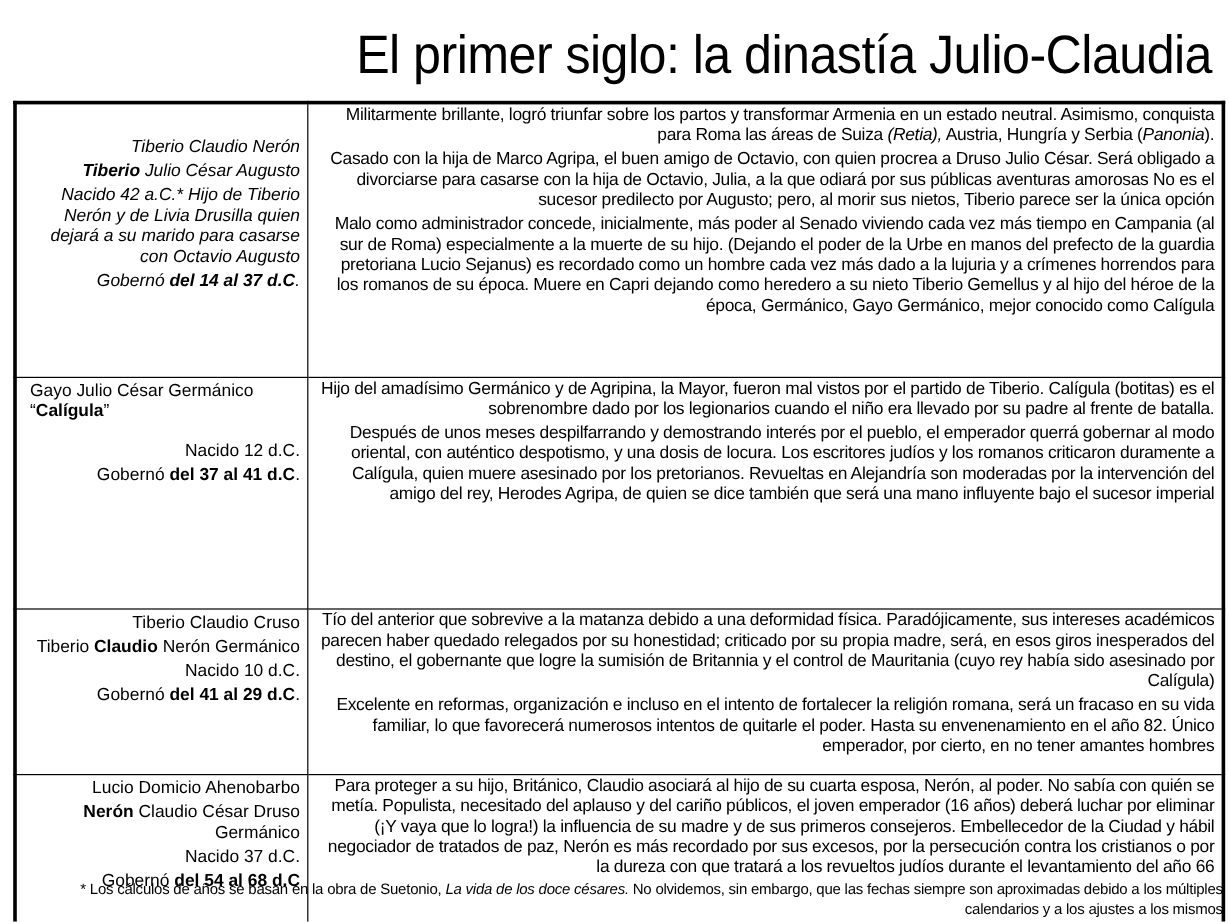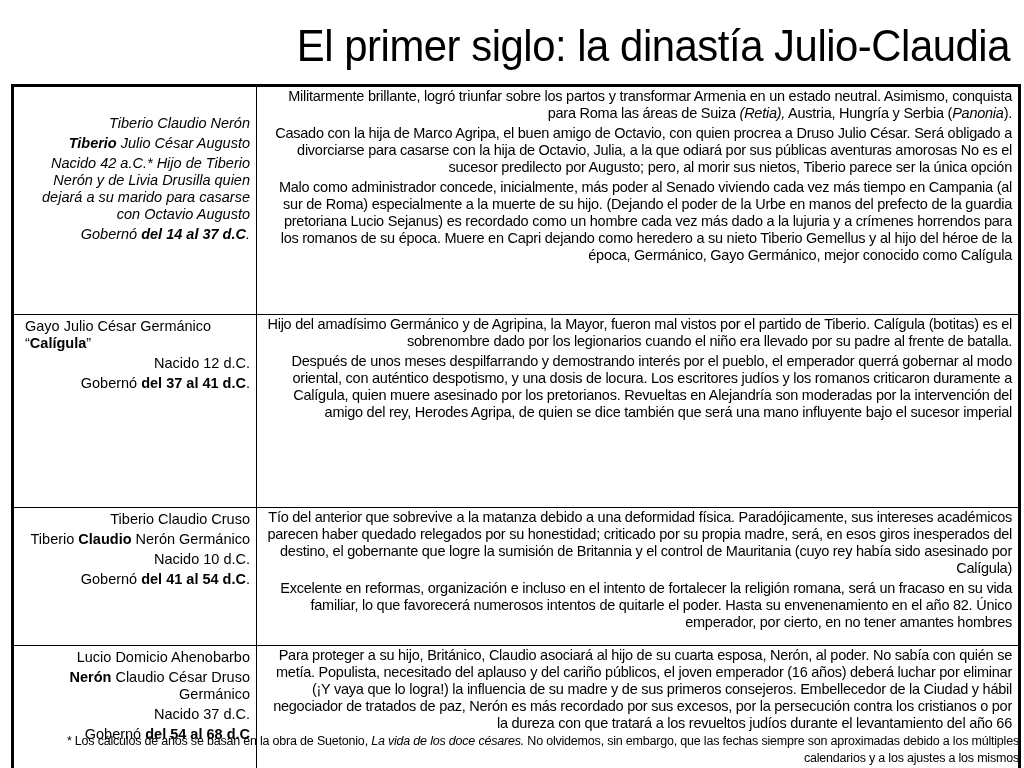--- a/index.html
+++ b/index.html
@@ -61,39 +61,39 @@
         <div class="p">Casado con la hija de Marco Agripa, el buen amigo de Octavio, con quien procrea a Druso Julio César. Será obligado a divorciarse para casarse con la hija de Octavio, Julia, a la que odiará por sus públicas aventuras amorosas No es el sucesor predilecto por Augusto; pero, al morir sus nietos, Tiberio parece ser la única opción</div>
         <div class="p">Malo como administrador concede, inicialmente, más poder al Senado viviendo cada vez más tiempo en Campania (al sur de Roma) especialmente a la muerte de su hijo. (Dejando el poder de la Urbe en manos del prefecto de la guardia pretoriana Lucio Sejanus) es recordado como un hombre cada vez más dado a la lujuria y a crímenes horrendos para los romanos de su época. Muere en Capri dejando como heredero a su nieto Tiberio Gemellus y al hijo del héroe de la época, Germánico, Gayo Germánico, mejor conocido como Calígula</div>
       </div>
     </td>
   </tr>
 
   <tr class="r2">
     <td class="left">
       <div class="cell">
         <div><span>Gayo Julio César Germánico</span><br><span>“</span><b>Calígula</b><span>”</span></div>
-        <div class="p" style="margin-top:3px">Nacido 12 d.C.</div>
+        <div class="p" style="margin-top:16px">Nacido 12 d.C.</div>
         <div class="p"><span>Gobernó </span><b>del 37 al 41 d.C</b><span>.</span></div>
       </div>
     </td>
     <td class="right">
       <div class="cell">
         <div class="p">Hijo del amadísimo Germánico y de Agripina, la Mayor, fueron mal vistos por el partido de Tiberio. Calígula (botitas) es el sobrenombre dado por los legionarios cuando el niño era llevado por su padre al frente de batalla.</div>
         <div class="p">Después de unos meses despilfarrando y demostrando interés por el pueblo, el emperador querrá gobernar al modo oriental, con auténtico despotismo, y una dosis de locura. Los escritores judíos y los romanos criticaron duramente a Calígula, quien muere asesinado por los pretorianos. Revueltas en Alejandría son moderadas por la intervención del amigo del rey, Herodes Agripa, de quien se dice también que será una mano influyente bajo el sucesor imperial</div>
       </div>
     </td>
   </tr>
 
   <tr class="r3">
     <td class="left">
       <div class="cell">
         <div class="p">Tiberio Claudio Cruso</div>
         <div class="p"><span>Tiberio </span><b>Claudio</b><span> Nerón Germánico</span></div>
         <div class="p">Nacido 10 d.C.</div>
-        <div class="p"><span>Gobernó </span><b>del 41 al 54 d.C</b><span>.</span></div>
+        <div class="p"><span>Gobernó </span><b>del 41 al 29 d.C</b><span>.</span></div>
       </div>
     </td>
     <td class="right">
       <div class="cell">
         <div class="p">Tío del anterior que sobrevive a la matanza debido a una deformidad física. Paradójicamente, sus intereses académicos parecen haber quedado relegados por su honestidad; criticado por su propia madre, será, en esos giros inesperados del destino, el gobernante que logre la sumisión de Britannia y el control de Mauritania (cuyo rey había sido asesinado por Calígula)</div>
         <div class="p">Excelente en reformas, organización e incluso en el intento de fortalecer la religión romana, será un fracaso en su vida familiar, lo que favorecerá numerosos intentos de quitarle el poder. Hasta su envenenamiento en el año 82. Único emperador, por cierto, en no tener amantes hombres</div>
       </div>
     </td>
   </tr>
 

